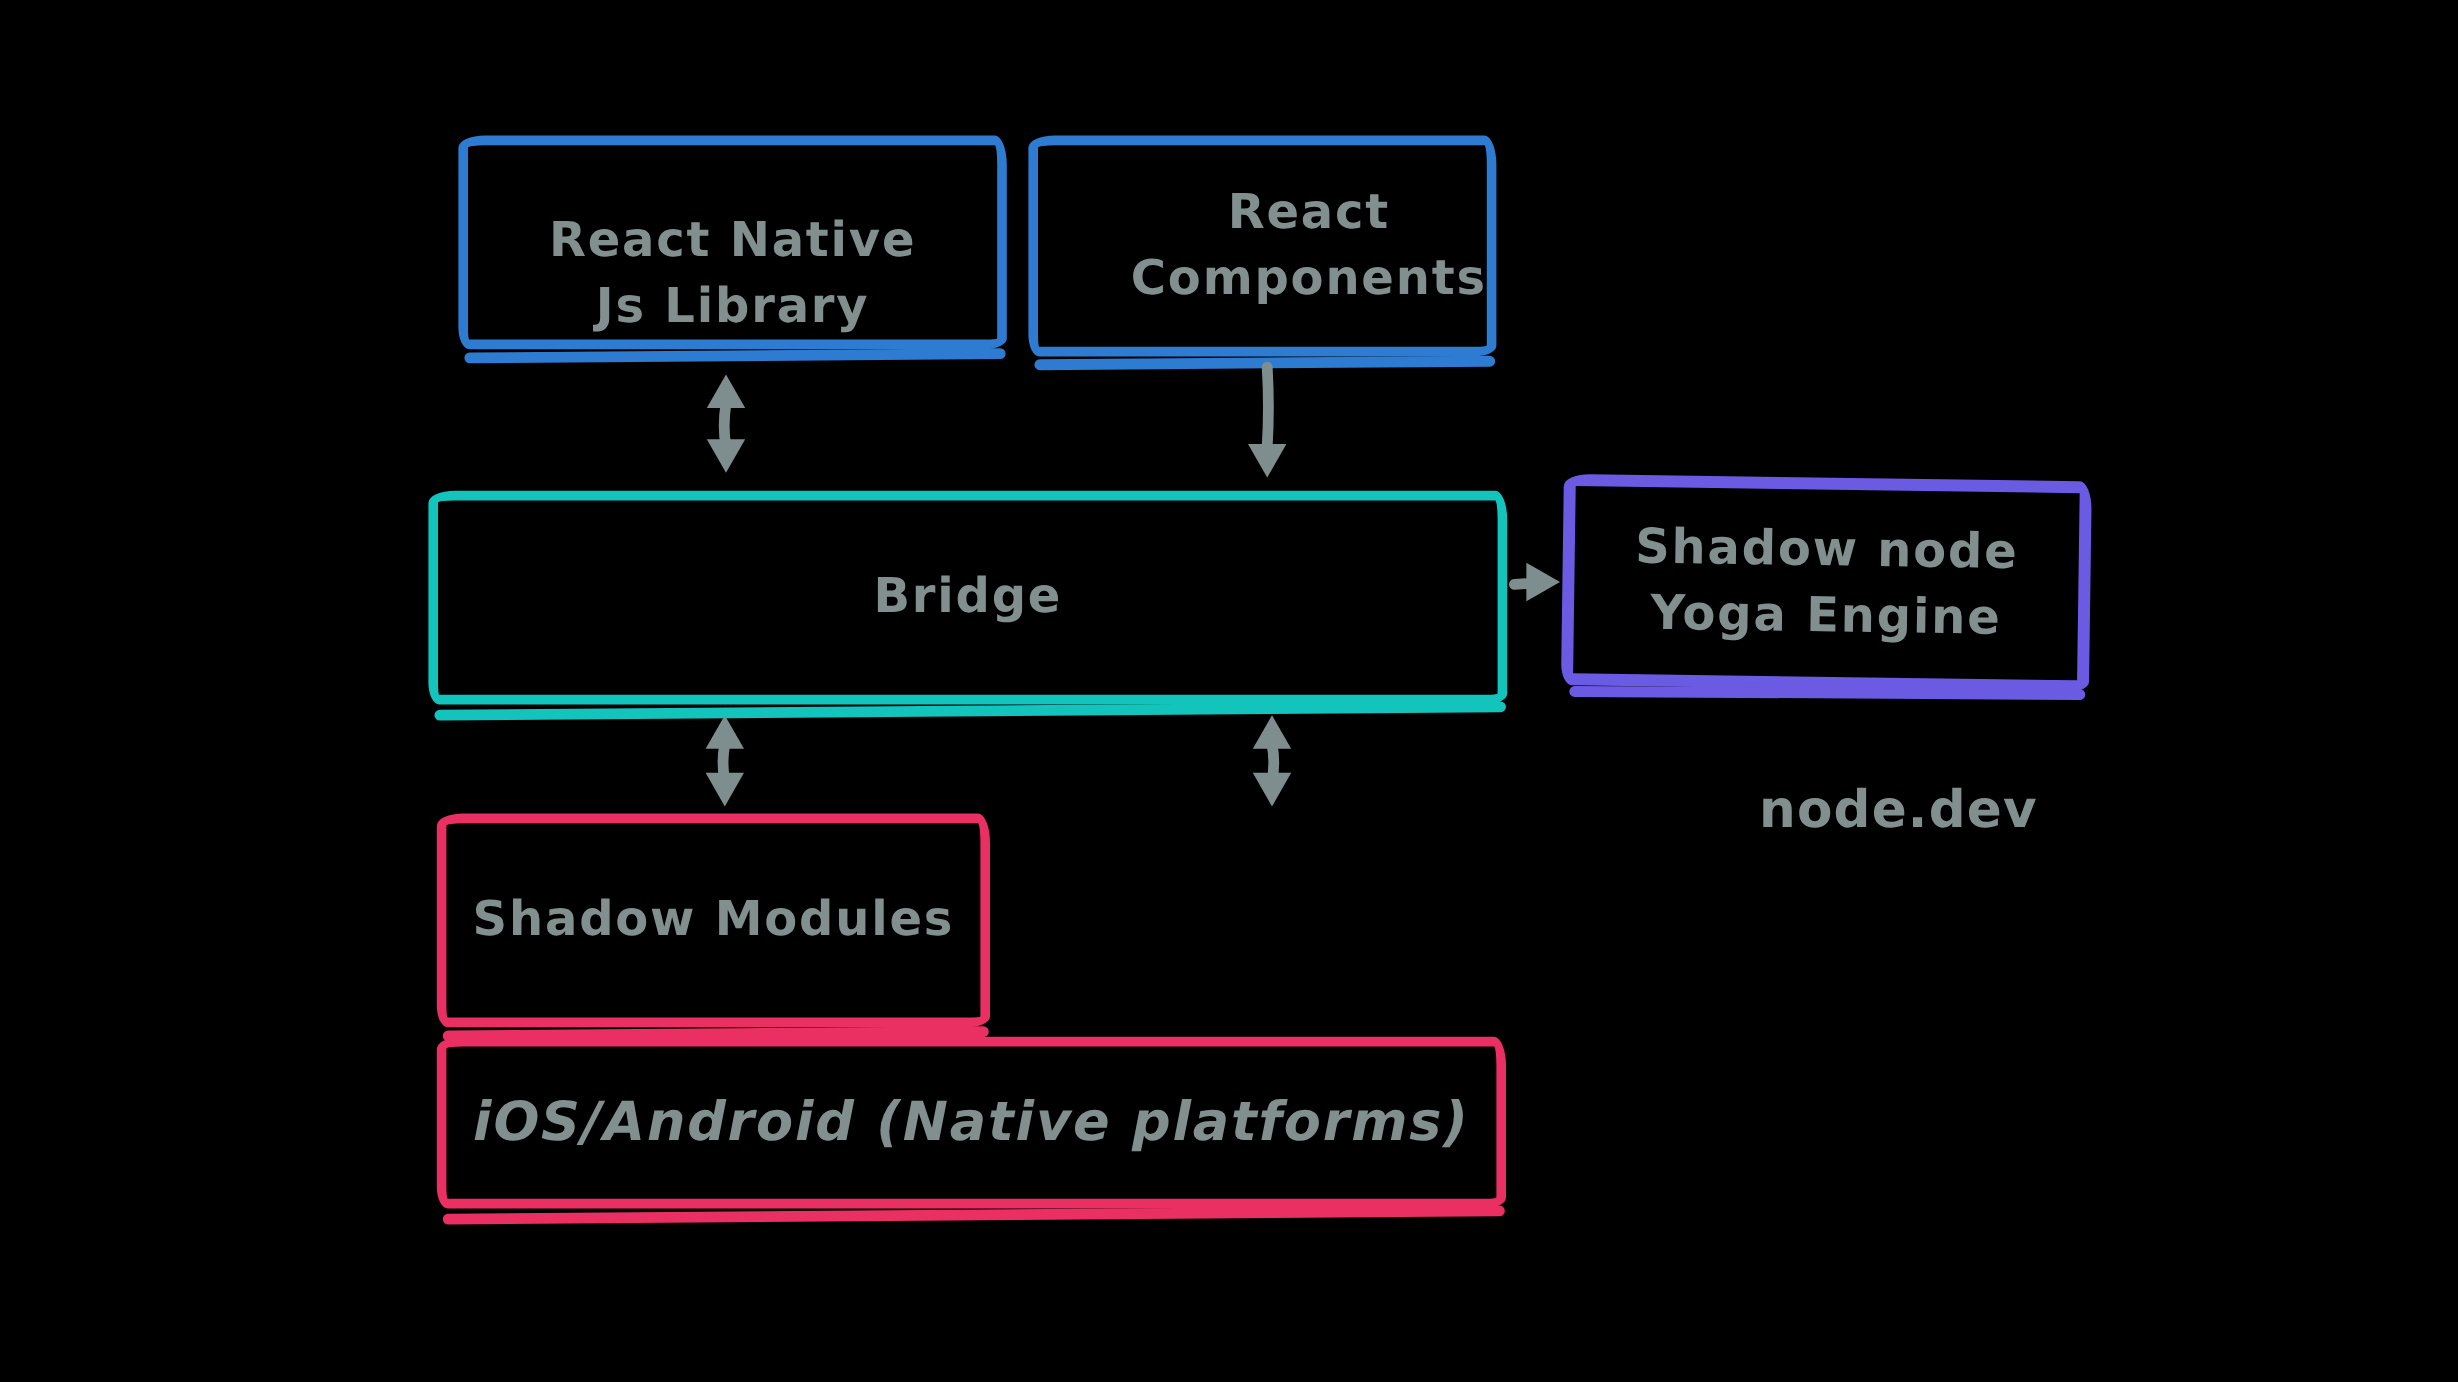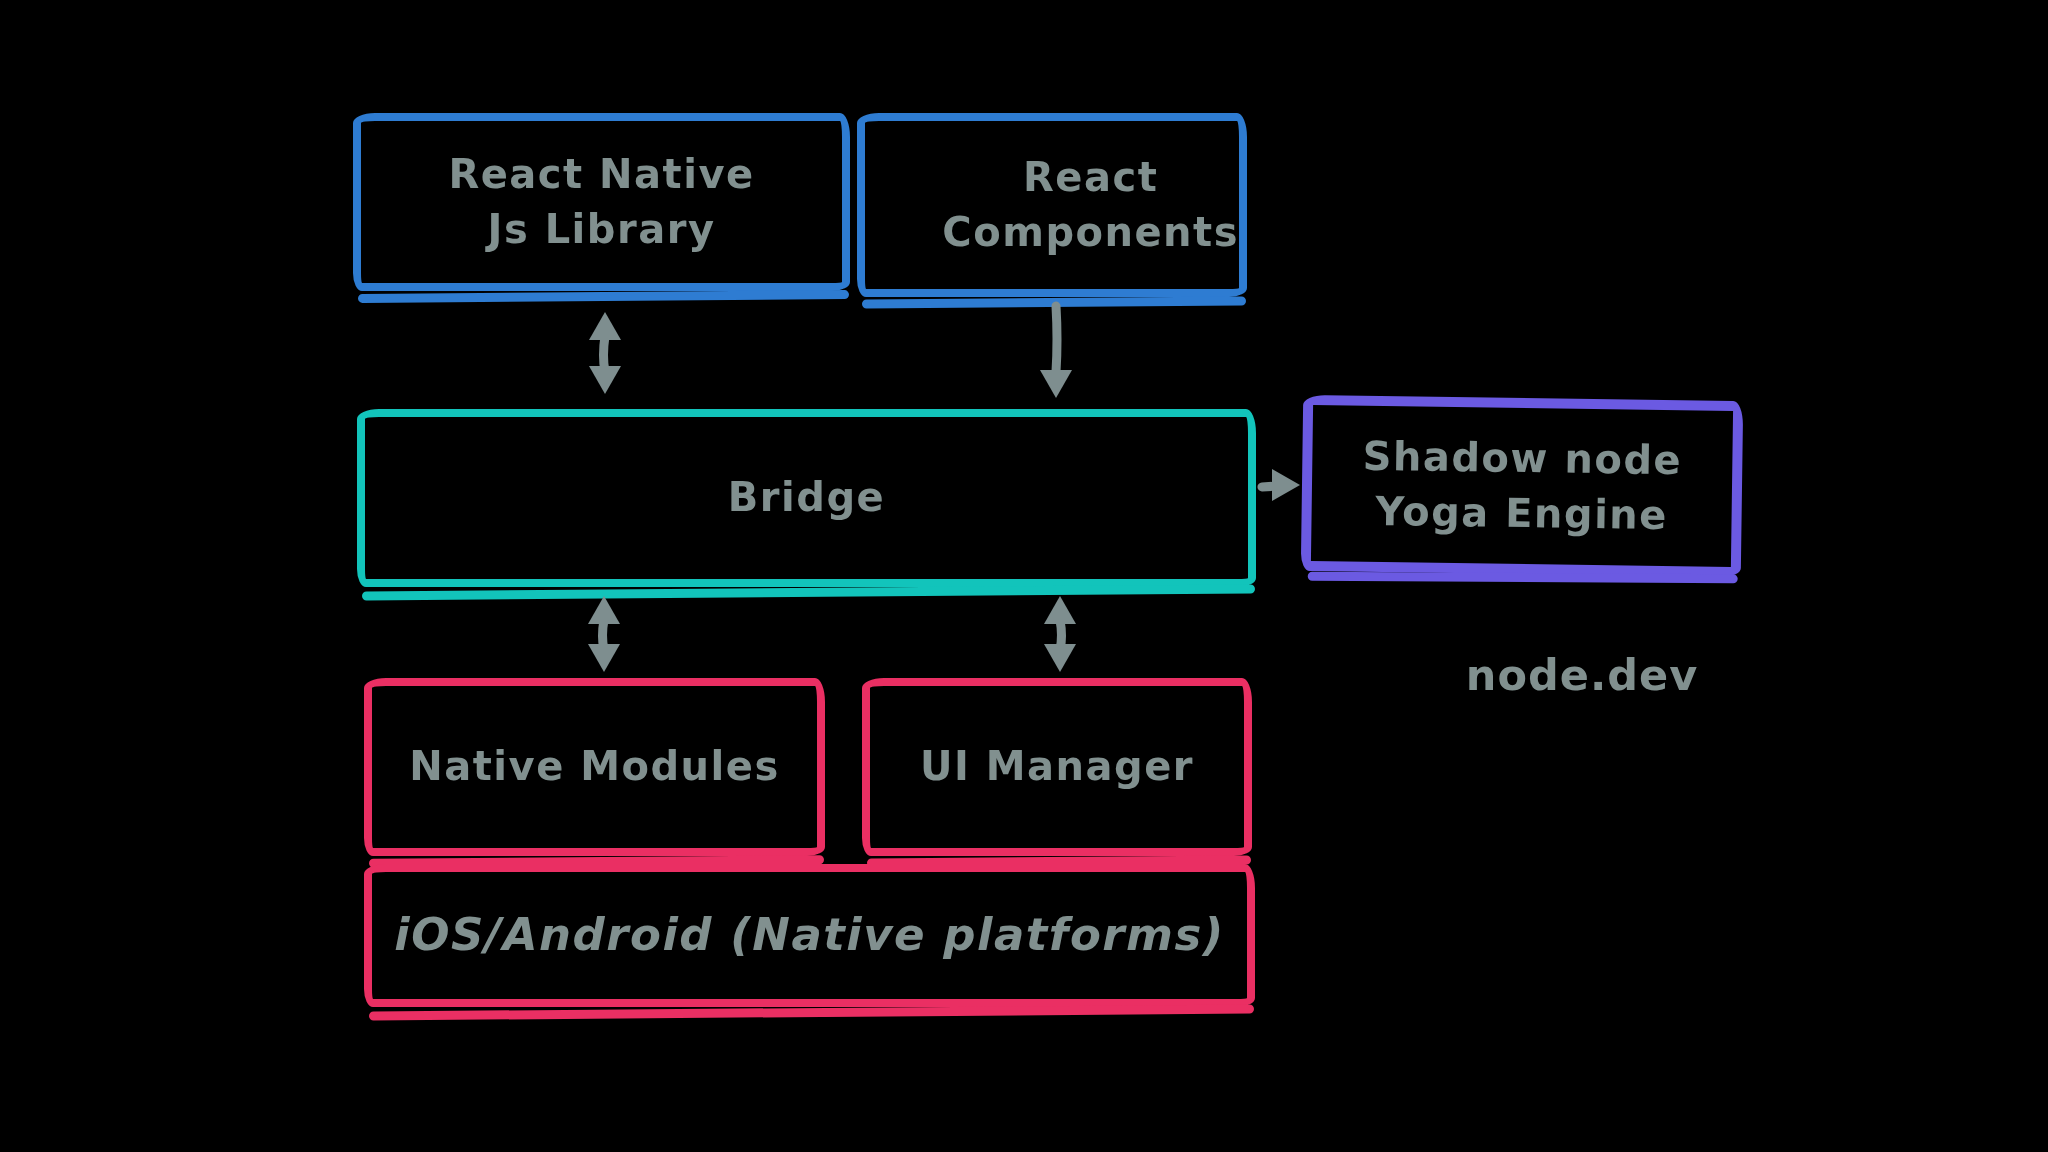--- a/index.html
+++ b/index.html
@@ -78,21 +78,21 @@
   .arrow-head {
     fill: var(--arrow, #7e8e8f);
     stroke: none;
   }
 </style>
 </head>
 <body style="--background: #000000; --text: #81908f; --arrow: #7e8e8f; --blue: #2e7cd2; --teal: #12c4bb; --pink: #ea2f63; --purple: #6b5ae2; background: rgb(0, 0, 0);">
 
 <div id="canvas">
 
-  <div class="box" style="left: 353px; top: 113px; width: 497px; height: 178px; --c: #2e7cd2;">
+  <div class="box" style="left: 382px; top: 113px; width: 457px; height: 178px; align-items: flex-end; --c: #2e7cd2;">
     <span class="label">React Native
 Js Library</span>
   </div>
 
   <div class="box" style="left: 857px; top: 113px; width: 390px; height: 184px; justify-content: flex-end; --c: #2e7cd2;">
     <span class="label">React
 Components</span>
   </div>
 
   <div class="box" style="left: 357px; top: 409px; width: 899px; height: 178px; --c: #12c4bb;">
@@ -100,26 +100,23 @@
   </div>
 
   <div class="box thick tilt" style="left: 1302px; top: 398px; width: 440px; height: 176px; --c: #6b5ae2;">
     <span class="label">Shadow node
 Yoga Engine</span>
   </div>
 
   <div class="watermark">node.dev</div>
 
   <div class="box" style="left: 364px; top: 678px; width: 461px; height: 178px; --c: #ea2f63;">
-    <span class="label">Native Modules</span>
+    <span class="label">Shadow Modules</span>
   </div>
 
-  <div class="box" style="left: 862px; top: 678px; width: 390px; height: 178px; --c: #ea2f63;">
-    <span class="label">UI Manager</span>
-  </div>
 
   <div class="box" style="left: 364px; top: 864px; width: 891px; height: 143px; font-style: italic; --c: #ea2f63;">
     <span class="label big">iOS/Android (Native platforms)</span>
   </div>
 
   <svg class="arrows" viewBox="0 0 2048 1152">
 
     <g>
       <path class="arrow-shaft" d="M605,336 Q602,356 605,372"></path>
       <path class="arrow-head" d="M605,312 l-16,28 h32 z"></path>

